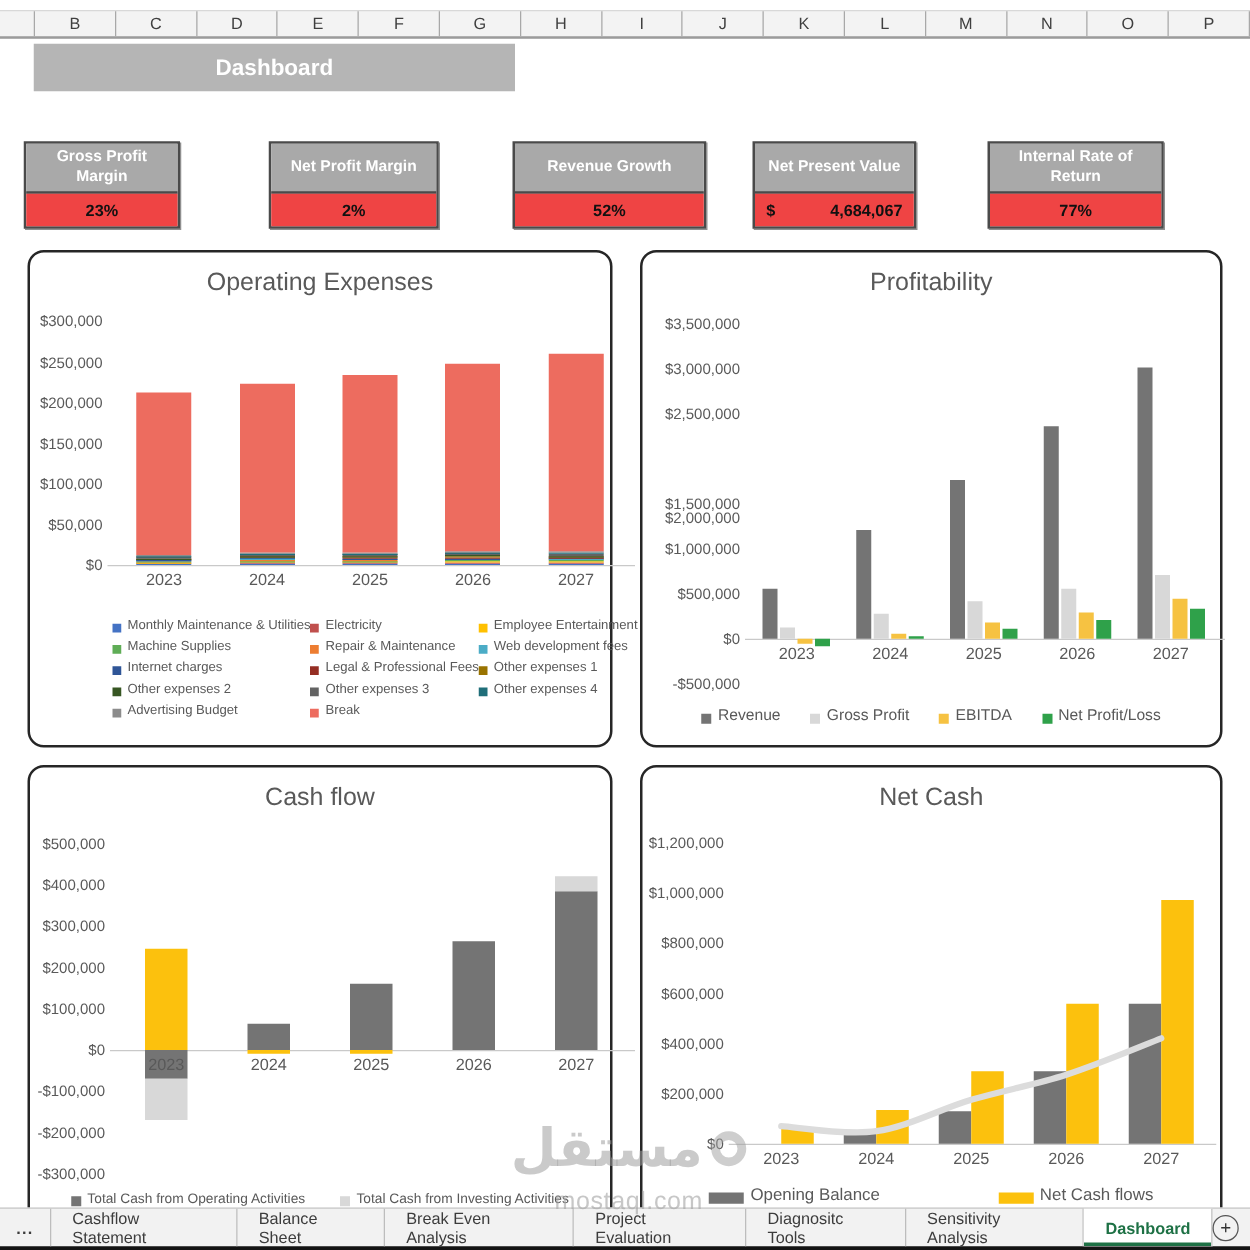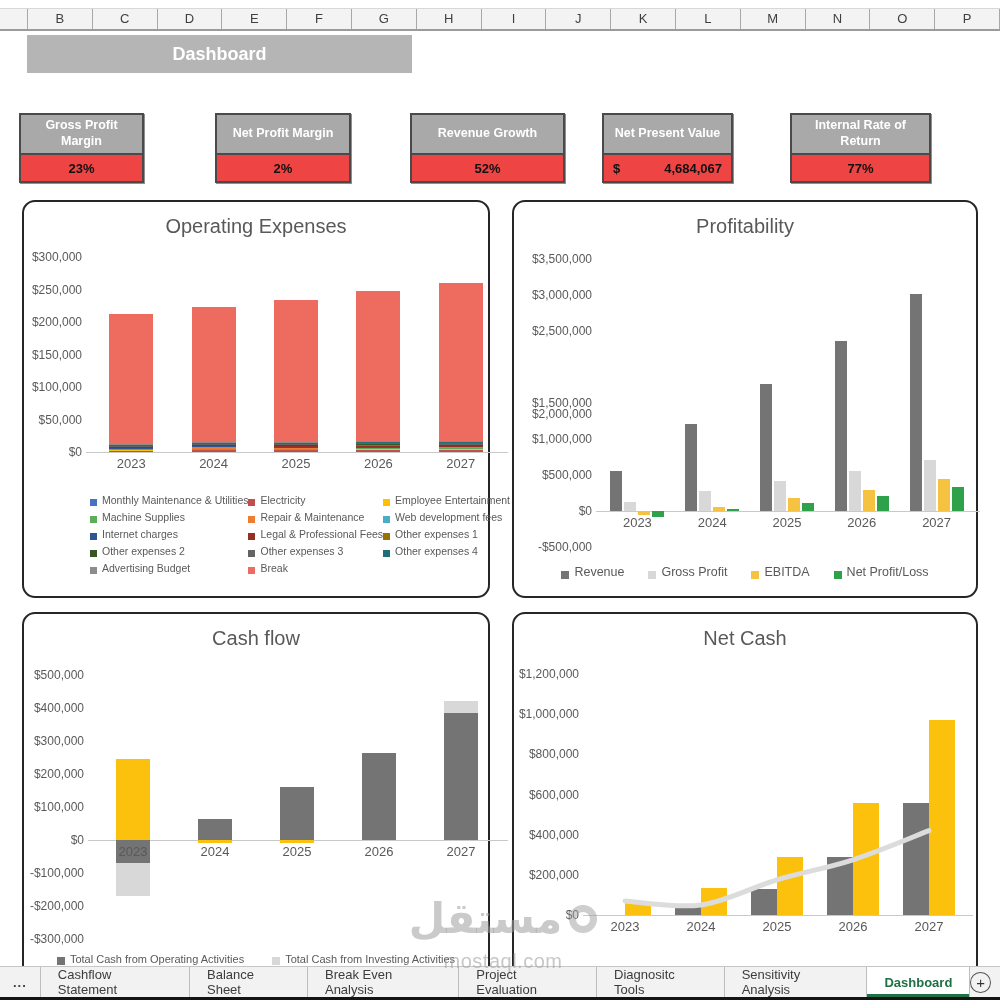--- a/index.html
+++ b/index.html
@@ -376,20 +376,30 @@
       <div class="bar" style="left: 164px; top: 214.892px; height: 26.1083px; width: 26px; background: rgb(116, 116, 116);"></div>
       <div class="bar" style="left: 190px; top: 182.758px; height: 58.2417px; width: 26px; background: rgb(252, 193, 13);"></div>
       <div class="bar" style="left: 240px; top: 182.758px; height: 58.2417px; width: 26px; background: rgb(116, 116, 116);"></div>
       <div class="bar" style="left: 266px; top: 128.533px; height: 112.467px; width: 26px; background: rgb(252, 193, 13);"></div>
       <div class="bar" style="left: 316px; top: 128.533px; height: 112.467px; width: 26px; background: rgb(116, 116, 116);"></div>
       <div class="bar" style="left: 342px; top: 46.1917px; height: 194.808px; width: 26px; background: rgb(252, 193, 13);"></div>
       <svg width="380" height="241" class="lineSvg">
         <path d="M38,226.94166666666666 C50.666666666666664,227.61111111111111 88.66666666666667,234.47291666666666 114,230.95833333333334 C139.33333333333334,227.44375000000002 164.66666666666666,213.38541666666666 190,205.85416666666666 C215.33333333333334,198.32291666666666 240.66666666666666,193.9715277777778 266,185.77083333333334 C291.3333333333333,177.5701388888889 329.3333333333333,161.50347222222223 342,156.65" fill="none" stroke="#DCDCDC" stroke-width="5" stroke-linecap="round"></path>
       </svg>
     </div>
+  <div class="legend-row" id="legend-net">
+      <span class="li">
+        <i style="background: rgb(116, 116, 116);"></i>
+        <span>Opening Balance</span>
+      </span>
+      <span class="li">
+        <i style="background: rgb(252, 193, 13);"></i>
+        <span>Net Cash flows</span>
+      </span>
+    </div>
 <span class="ylab" style="top: 53px; left: -21px;">$1,200,000</span>
     <span class="ylab" style="top: 93.1667px; left: -21px;">$1,000,000</span>
     <span class="ylab" style="top: 133.333px; left: -21px;">$800,000</span>
     <span class="ylab" style="top: 173.5px; left: -21px;">$600,000</span>
     <span class="ylab" style="top: 213.667px; left: -21px;">$400,000</span>
     <span class="ylab" style="top: 253.833px; left: -21px;">$200,000</span>
     <span class="ylab" style="top: 294px; left: -21px;">$0</span>
     <span class="xlab" style="left: 76px; top: 306px;">2023</span>
     <span class="xlab" style="left: 152px; top: 306px;">2024</span>
     <span class="xlab" style="left: 228px; top: 306px;">2025</span>

